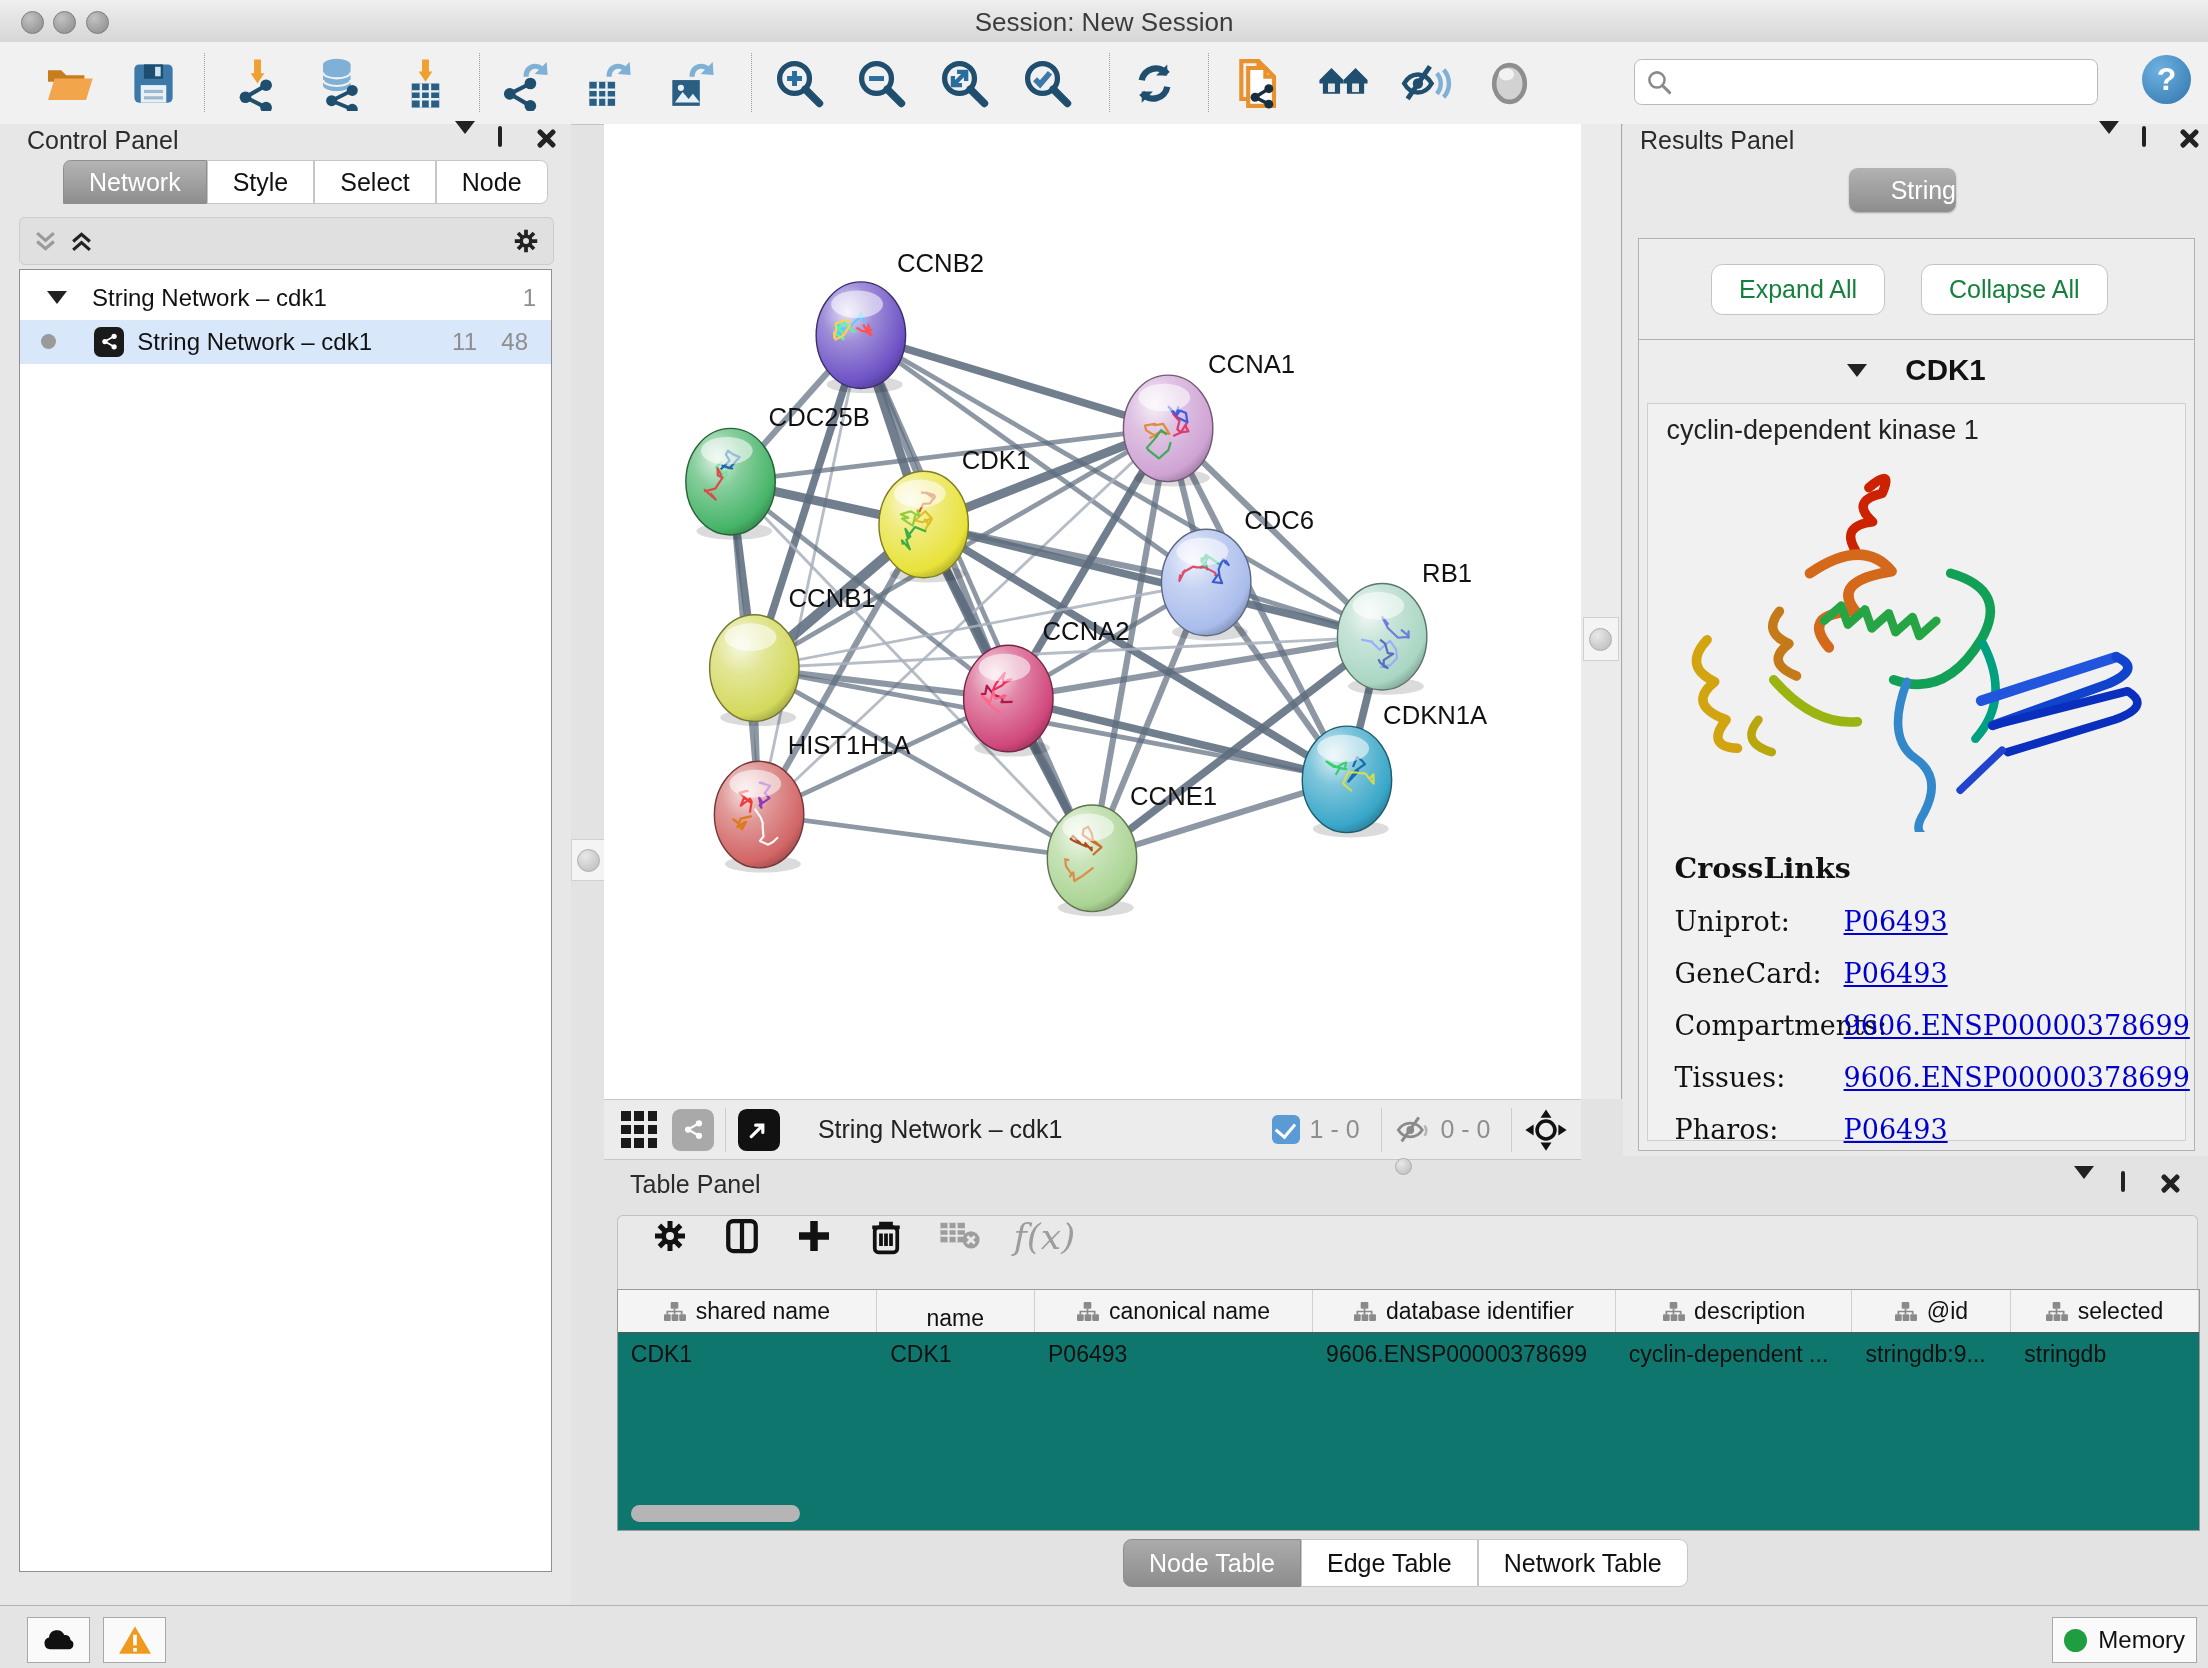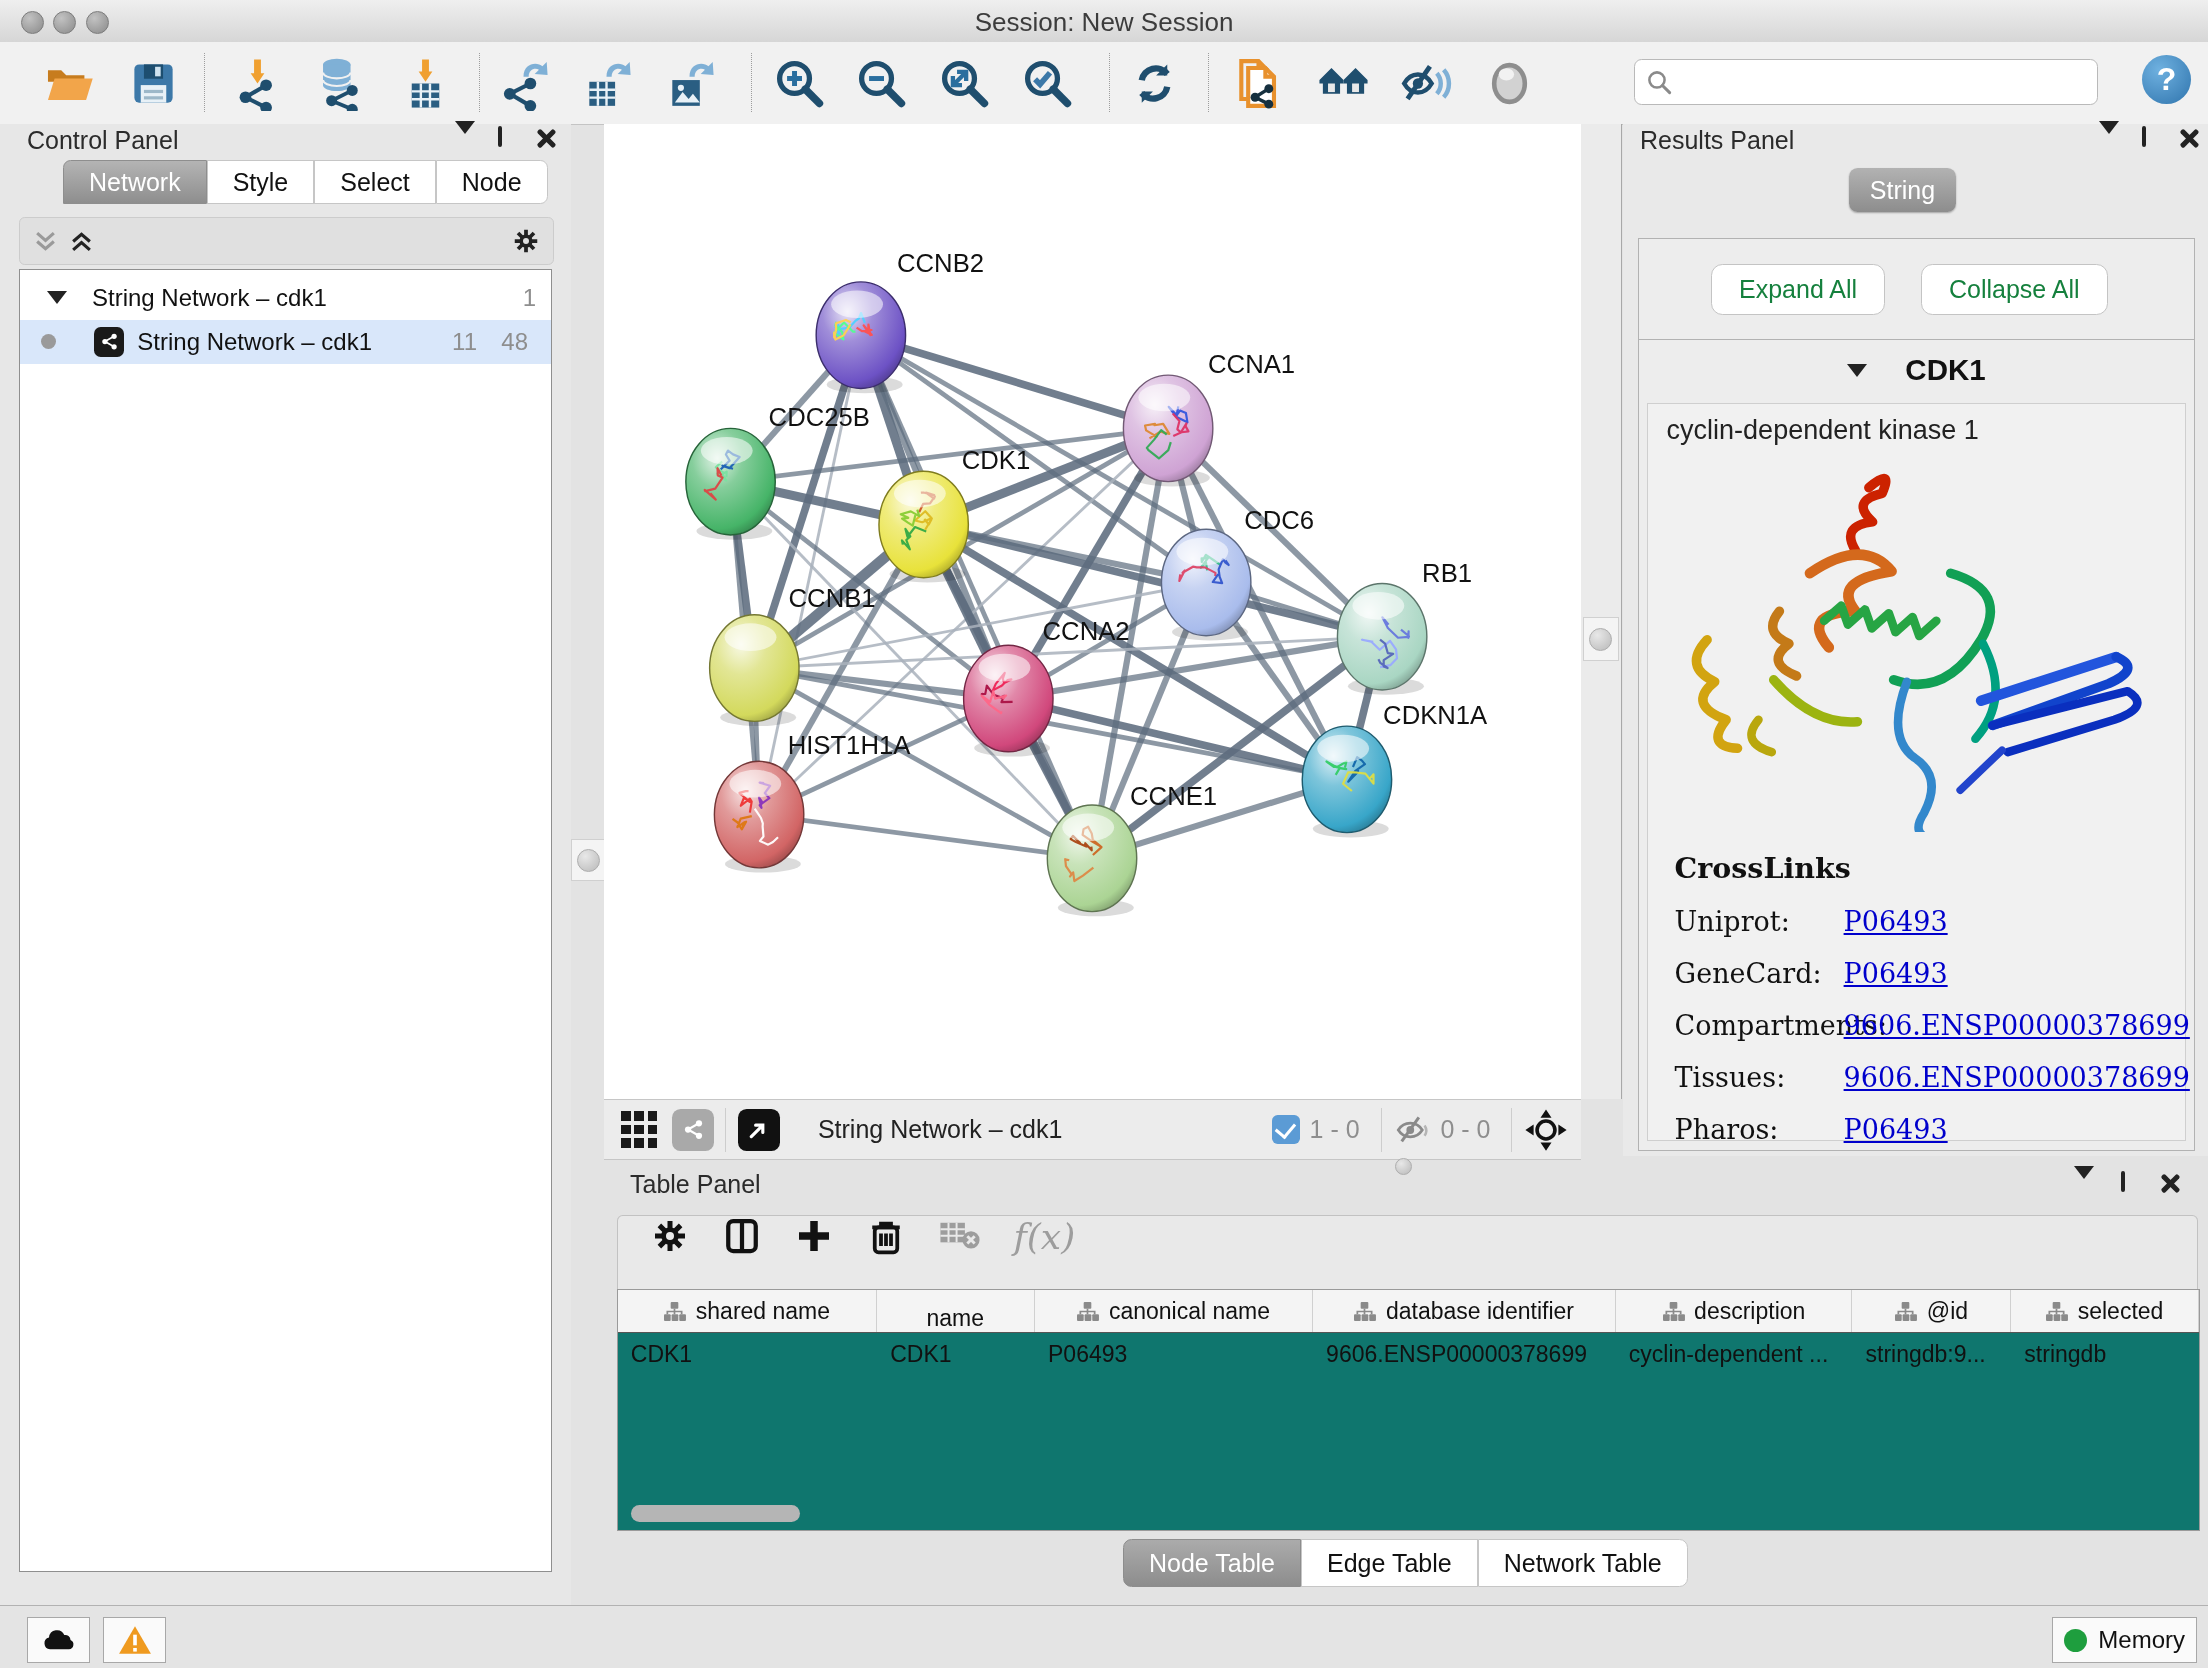--- a/index.html
+++ b/index.html
@@ -78,21 +78,21 @@
   #grid-icon{display:grid;grid-template-columns:repeat(3,9.5px);grid-gap:3.8px;margin-left:17px;}
   #grid-icon i{width:9.5px;height:9.5px;background:#1a1a1a;display:block;}
   .chip-gray{width:42px;height:42px;background:#a9a9a9;border-radius:8.6px;display:flex;
     align-items:center;justify-content:center;margin-left:15px;}
   .chip-black{width:42px;height:42px;background:#111;border-radius:8.6px;display:flex;
     align-items:center;justify-content:center;}
 
   
   #results-panel{left:1623px;top:124px;width:586px;height:1032px;background:#e9e9e9;}
   #rp-tab{position:absolute;left:226px;top:44px;width:107px;height:44px;line-height:44px;
-    text-align:center;font-size:25px;color:#fff;border-radius:8.6px;
+    text-align:right;font-size:25px;color:#fff;border-radius:8.6px;
     background:linear-gradient(#b2b2b2,#8d8d8d);box-shadow:0 1px 1.9px rgba(0,0,0,.3);}
   #rp-box1{position:absolute;left:15px;top:114px;width:555px;height:101px;background:#ededed;
     border:1.9px solid #b2b2b2;}
   .rp-btn{position:absolute;top:25px;height:49px;line-height:49px;padding:0 27px;background:#fff;
     border:1.9px solid #c4c4c4;border-radius:11.4px;font-size:25px;color:#15803d;}
   #rp-box2{position:absolute;left:15px;top:215px;width:555px;height:810px;background:#ededed;
     border:1.9px solid #b2b2b2;}
   #gene-head{position:absolute;left:0;right:0;top:13.3px;display:flex;align-items:center;
     justify-content:center;gap:38px;}
   #gene-name{font-size:29.5px;font-weight:bold;color:#111;}

